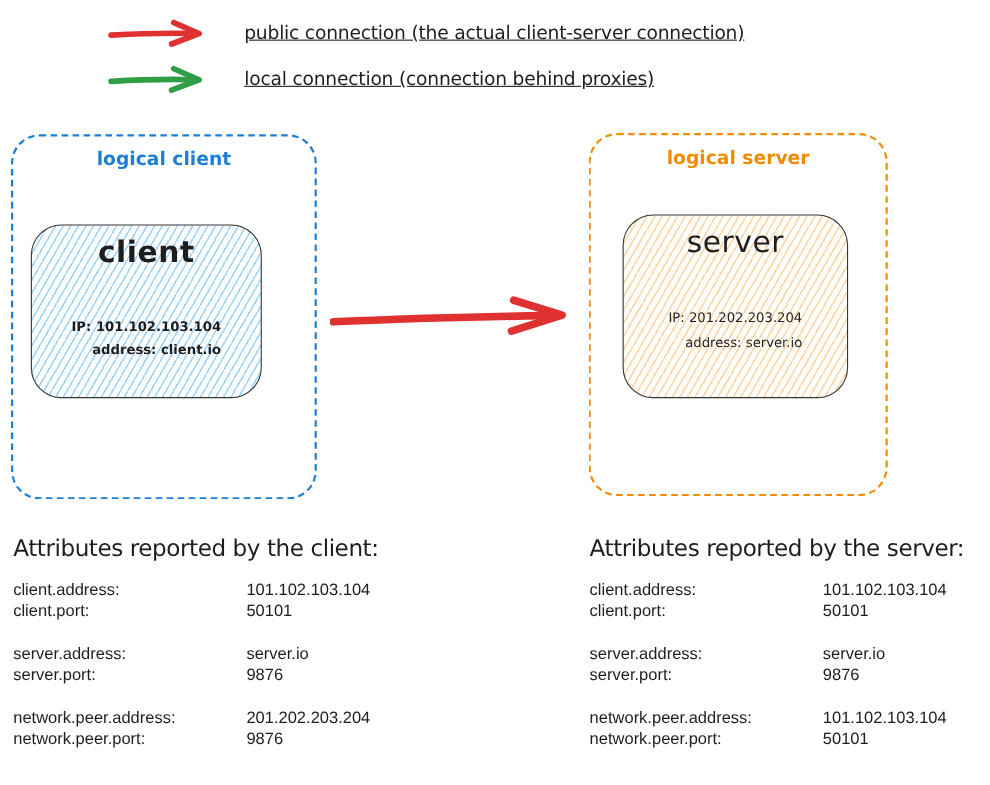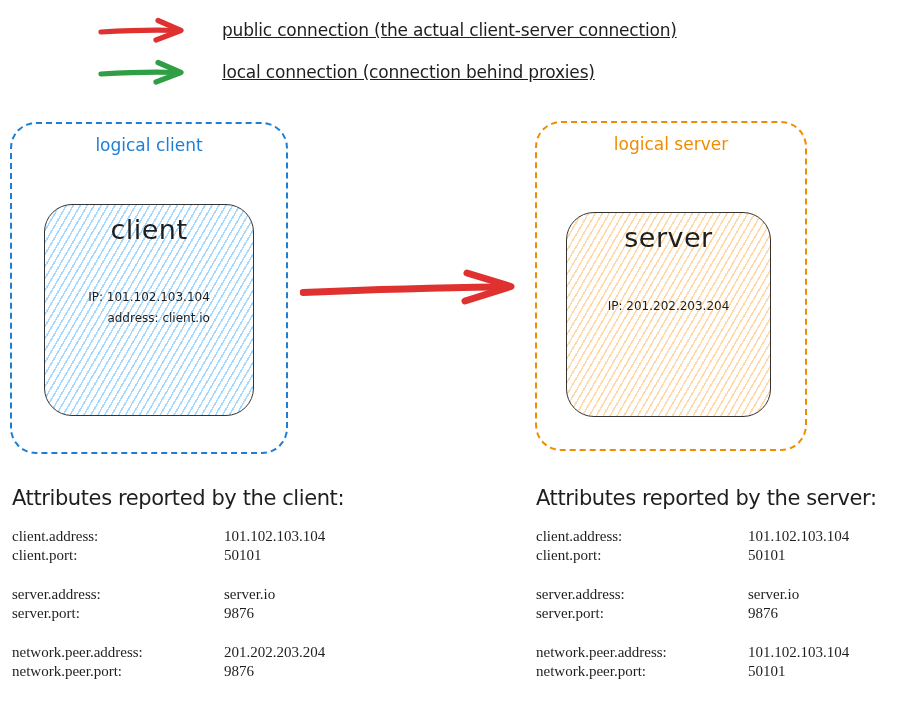--- a/index.html
+++ b/index.html
@@ -26,45 +26,45 @@
   .legend-label.row1 { top: 18px; }
   .legend-label.row2 { top: 60px; }
 
   
   .logical-box {
     position: absolute;
     border: 2.6px dashed;
     border-radius: 26px;
     box-sizing: border-box;
   }
-  .logical-box.client { left: 10px; top: 122px; width: 278px; height: 332px; border-color: var(--blue); }
+  .logical-box.client { left: 10px; top: 122px; width: 278px; height: 332px; border-color: var(--blue); font-weight: bold; }
   .logical-box.server { left: 535px; top: 121px; width: 272px; height: 330px; border-color: var(--orange); }
   .logical-label {
     position: absolute; left: 0; right: 0; top: 11px;
     text-align: center; font-size: 17px; white-space: nowrap;
   }
   .logical-box.client .logical-label { color: var(--blue); }
-  .logical-box.server .logical-label { color: var(--orange); }
+  .logical-box.server .logical-label { color: var(--orange); font-weight: bold; }
 
   
   .node {
     position: absolute;
     border: 1.7px solid #343434;
     border-radius: 28px;
     box-sizing: border-box;
     background-color: #ffffff;
   }
   .node.client-node {
-    left: 32px; top: 80px; width: 210px; height: 212px;
+    left: 16px; top: 80px; width: 210px; height: 158px;
     background-image: repeating-linear-gradient(120deg,
       var(--client-hatch) 0px, var(--client-hatch) 1.5px,
       transparent 1.5px, transparent 6px);
   }
   .node.server-node {
-    left: 29px; top: 89px; width: 205px; height: 205px;
+    left: 29px; top: 72px; width: 205px; height: 167px;
     background-image: repeating-linear-gradient(120deg,
       var(--server-hatch) 0px, var(--server-hatch) 1.5px,
       transparent 1.5px, transparent 6px);
   }
   .node-title {
     position: absolute; left: 0; right: 0; top: 9px;
     text-align: center; font-size: 27px; letter-spacing: 0.5px;
     color: #1e1e1e;
   }
   .node-lines {
@@ -82,21 +82,21 @@
   .attr-table { position: absolute; top: 486px; width: 370px; }
   .attr-table.left { left: 12px; }
   .attr-table.right { left: 536px; }
   .attr-title {
     font-size: 21px; line-height: 24px; white-space: nowrap;
     letter-spacing: -0.4px; margin-bottom: 17px;
   }
   .attr-group { margin-bottom: 20px; }
   .attr-row {
     display: flex;
-    font-family: Liberation Serif, serif;
+    font-family: Liberation Sans, sans-serif;
     font-size: 15px; line-height: 19px; white-space: nowrap;
   }
   .attr-key { display: inline-block; width: 212px; flex: 0 0 212px; }
   .attr-value { display: inline-block; }
 
   svg path { fill: none; stroke-linecap: round; stroke-linejoin: round; }
 </style>
 </head>
 <body>
 
@@ -132,20 +132,21 @@
     <path d="M167 4 L211 17.5 L165 32" style="stroke: var(--red);" stroke-width="7"></path>
   </svg>
 
   <div class="logical-box server">
     <div class="logical-label">logical server</div>
     <div class="node server-node">
       <div class="node-title">server</div>
       <div class="node-lines">
         <div class="lines-inner">
           <div class="node-line">IP: 201.202.203.204</div>
+          <div class="node-line">address: server.io</div>
         </div>
       </div>
     </div>
   </div>
 
   <div class="attr-table left">
     <div class="attr-title">Attributes reported by the client:</div>
     <div>
         <div class="attr-group">
           <div class="attr-row">

